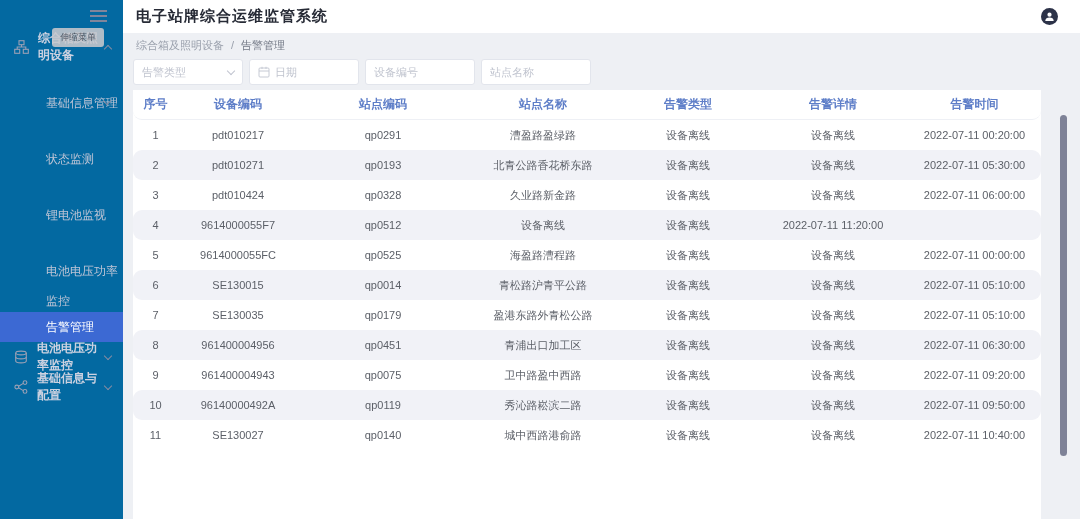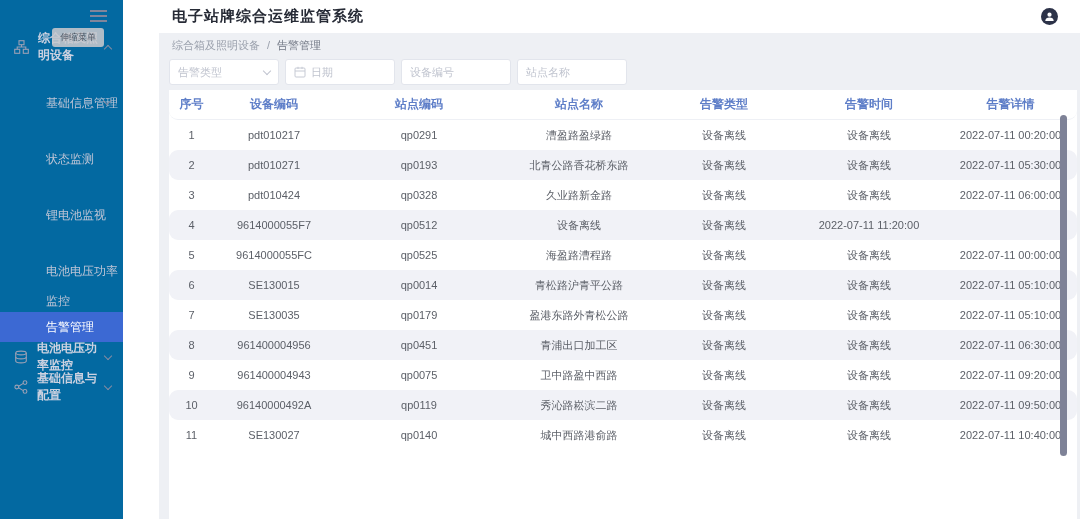--- a/index.html
+++ b/index.html
@@ -21,21 +21,21 @@
           display:inline-block; flex-shrink:0; }
   .chev.down { transform:rotate(45deg); margin-top:-3px; }
   .chev.up   { transform:rotate(-135deg); margin-top:3px; }
   .item-top .chev { margin-left:auto; }
   .item-sub { height:30px; line-height:30px; padding-left:46px; color:#bfc5d6; font-size:12px;
               cursor:pointer; position:relative;margin-top:26px; }
   .item-sub .chev { position:absolute; right:13px; top:13px; }
   .item-sub.active { background:#3c69d3; color:#fff; }
 
   
-  main { flex:1; position:relative; background:#eef0f4;margin-left:36px; }
+  main { flex:1; position:relative; background:#eef0f4; }
   header { position:absolute; top:0; left:0; right:0; height:33px; background:#fff;
            display:flex; align-items:center; padding:0 22px 0 13px; }
   .title { font-size:15px; font-weight:bold; color:#272b36; letter-spacing:1px; }
   .avatar { margin-left:auto; width:17px; height:17px; border-radius:50%; background:#2c3248;
             display:flex; align-items:center; justify-content:center; cursor:pointer; }
 
   .breadcrumb { position:absolute; top:33px; left:0; height:24px; display:flex; align-items:center;
                 padding-left:13px; font-size:11px; color:#9aa0ac; gap:7px; }
   .breadcrumb .current { color:#747a87; }
 
@@ -147,22 +147,22 @@
       <input class="fbox" placeholder="站点名称" style="">
     </div>
 
     <section class="panel">
       <div class="grid thead" id="thead">
           <div>序号</div>
           <div>设备编码</div>
           <div>站点编码</div>
           <div>站点名称</div>
           <div>告警类型</div>
+          <div>告警详情</div>
           <div>告警时间</div>
-          <div>告警详情</div>
         </div>
       <div id="tbody">
           <div class="grid row">
             <div>1</div>
             <div>pdt010217</div>
             <div>qp0291</div>
             <div>漕盈路盈绿路</div>
             <div>设备离线</div>
             <div>设备离线</div>
             <div>2022-07-11 00:20:00</div>

